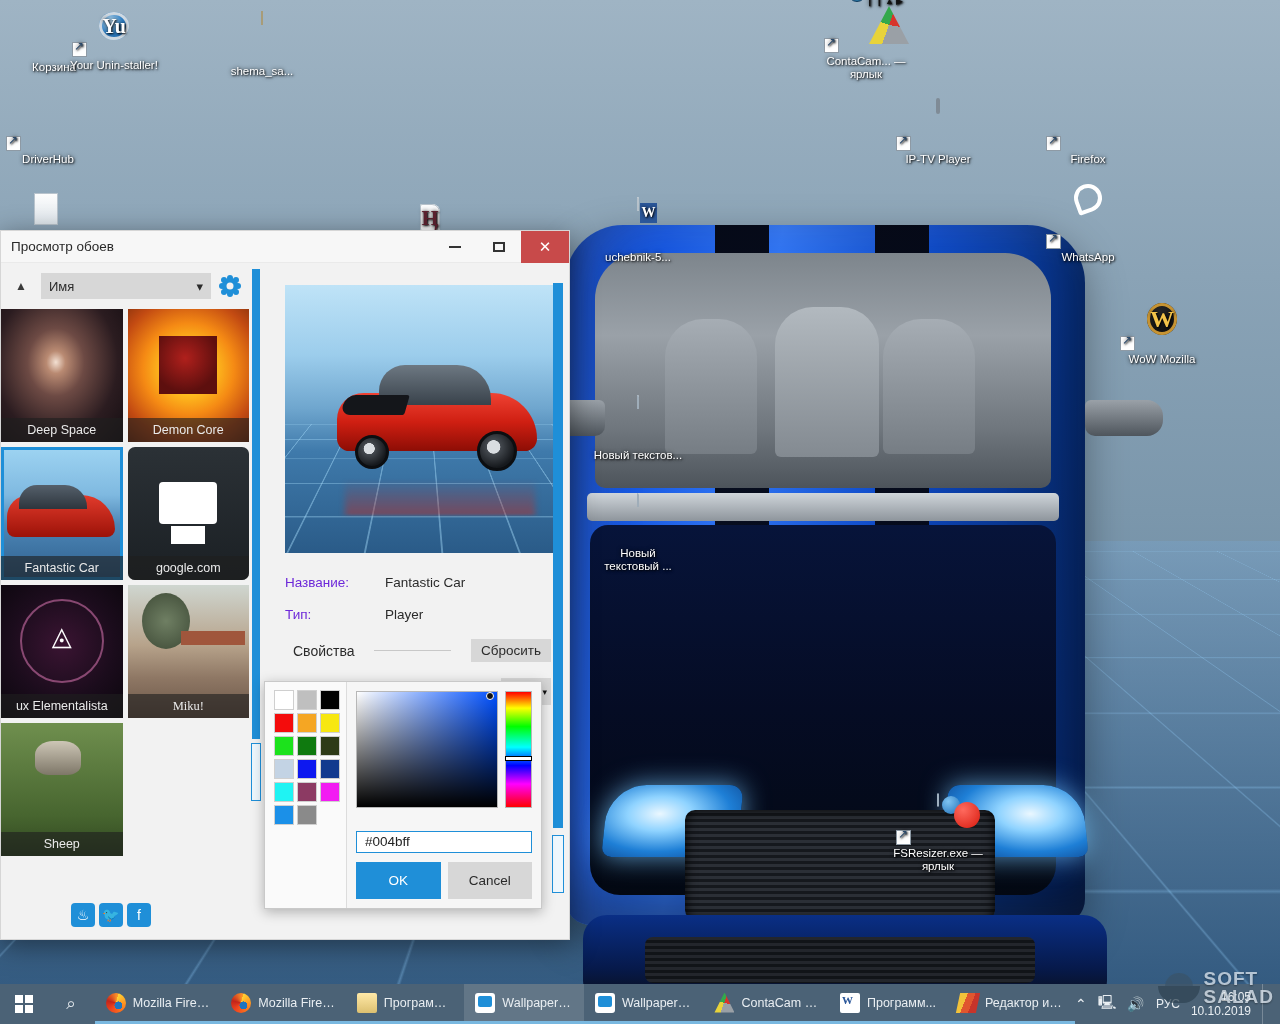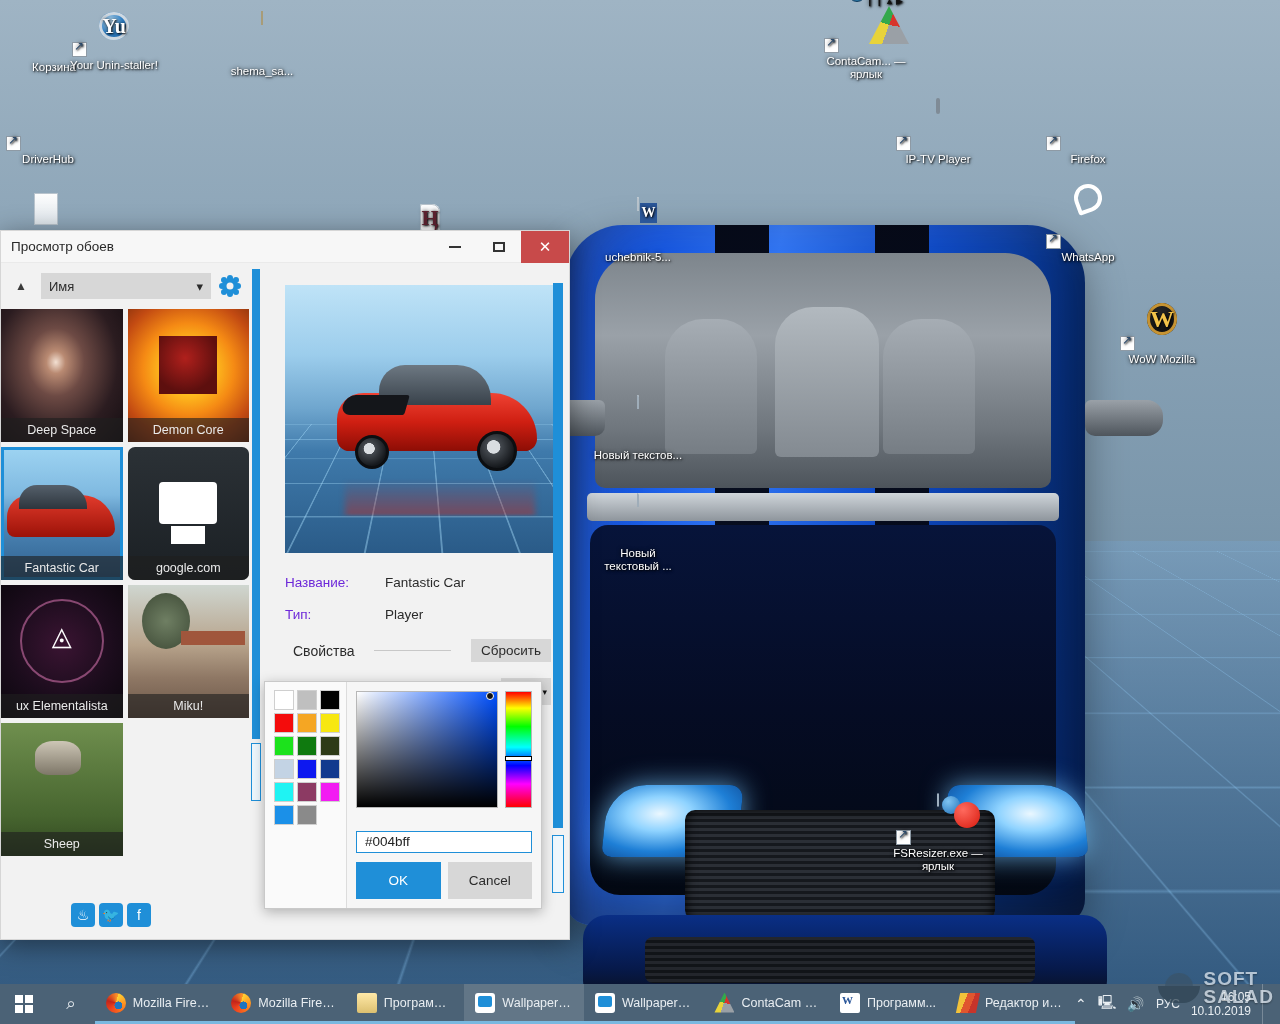--- a/index.html
+++ b/index.html
@@ -283,21 +283,21 @@
     background:linear-gradient(to bottom,#55606b,#2d353d);border-radius:18px 22px 0 0;}
   .th-google{background:linear-gradient(to bottom,#2b3136,#1b2024);position:relative;border-radius:7px;}
   .th-google:after{content:"";position:absolute;left:50%;top:42%;transform:translate(-50%,-50%);
     width:58px;height:42px;background:#fff;border-radius:4px;
     box-shadow:0 26px 0 -18px #fff, 0 32px 0 -12px #fff;}
   .th-elem{background:radial-gradient(circle at 50% 45%,#3a1432 0%,#1b0c1c 55%,#0a060c 100%);position:relative;}
   .th-elem:before{content:"";position:absolute;left:50%;top:42%;transform:translate(-50%,-50%);
     width:80px;height:80px;border-radius:50%;border:2px solid rgba(220,120,180,.55);}
   .th-elem:after{content:"◬";position:absolute;left:50%;top:38%;transform:translate(-50%,-50%);
     color:#fff;font-size:26px;}
-  .th-miku{background:linear-gradient(to bottom,#cfd6d0 0%,#b7a38b 45%,#8e7764 70%,#6a5547 100%);position:relative;}
+  .th-miku{background:linear-gradient(to bottom,#cfd6d0 0%,#b7a38b 45%,#8e7764 70%,#6a5547 100%);position:relative;font-family:Liberation Serif, serif;}
   .th-miku:before{content:"";position:absolute;left:14px;top:8px;width:48px;height:56px;
     background:radial-gradient(circle,#6f7f63,#3e4a36);border-radius:50%;}
   .th-miku:after{content:"";position:absolute;right:4px;top:46px;width:64px;height:14px;
     background:#a0563c;}
   .th-sheep{background:linear-gradient(to bottom,#6f8f4e,#47652f 70%,#2f4620 100%);position:relative;}
   .th-sheep:before{content:"";position:absolute;left:34px;top:18px;width:46px;height:34px;
     background:linear-gradient(to bottom,#cdc6b6,#7e7768);border-radius:40% 40% 30% 30%;}
   .th-shimmer{background:
       radial-gradient(circle at 35% 55%,rgba(255,110,190,.85) 0 18%,transparent 40%),
       radial-gradient(circle at 62% 35%,rgba(150,90,220,.8) 0 16%,transparent 42%),

